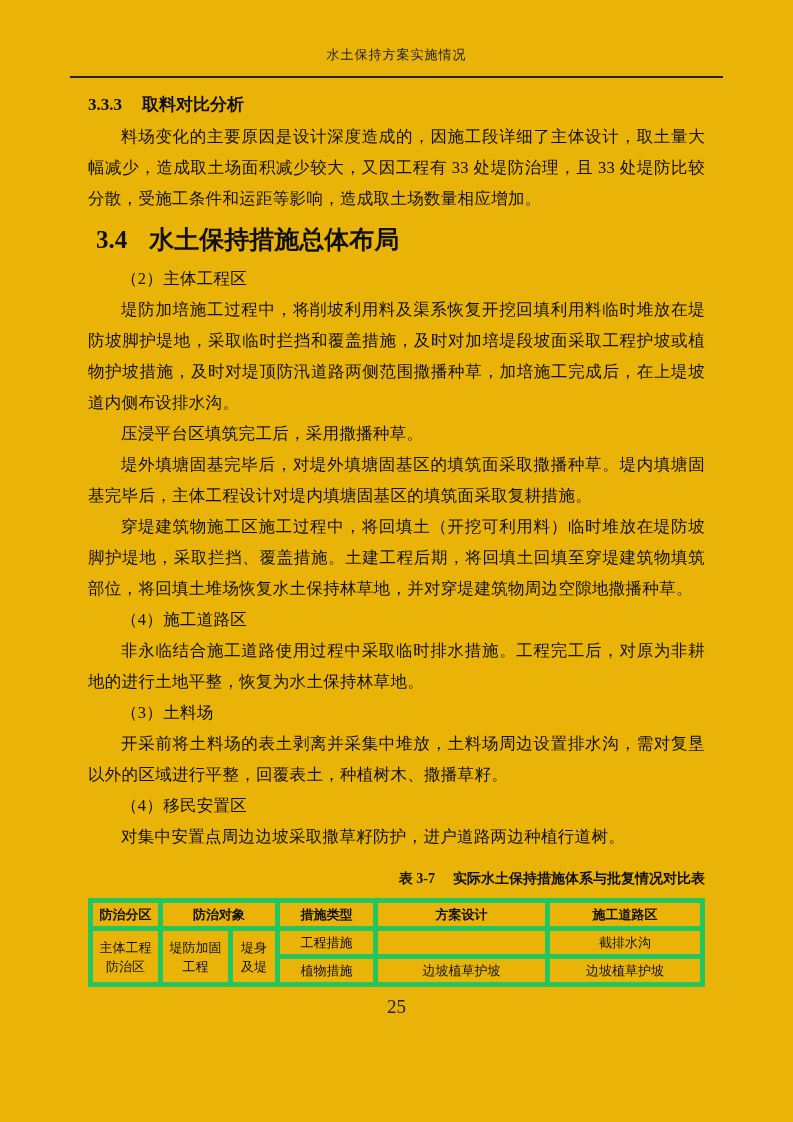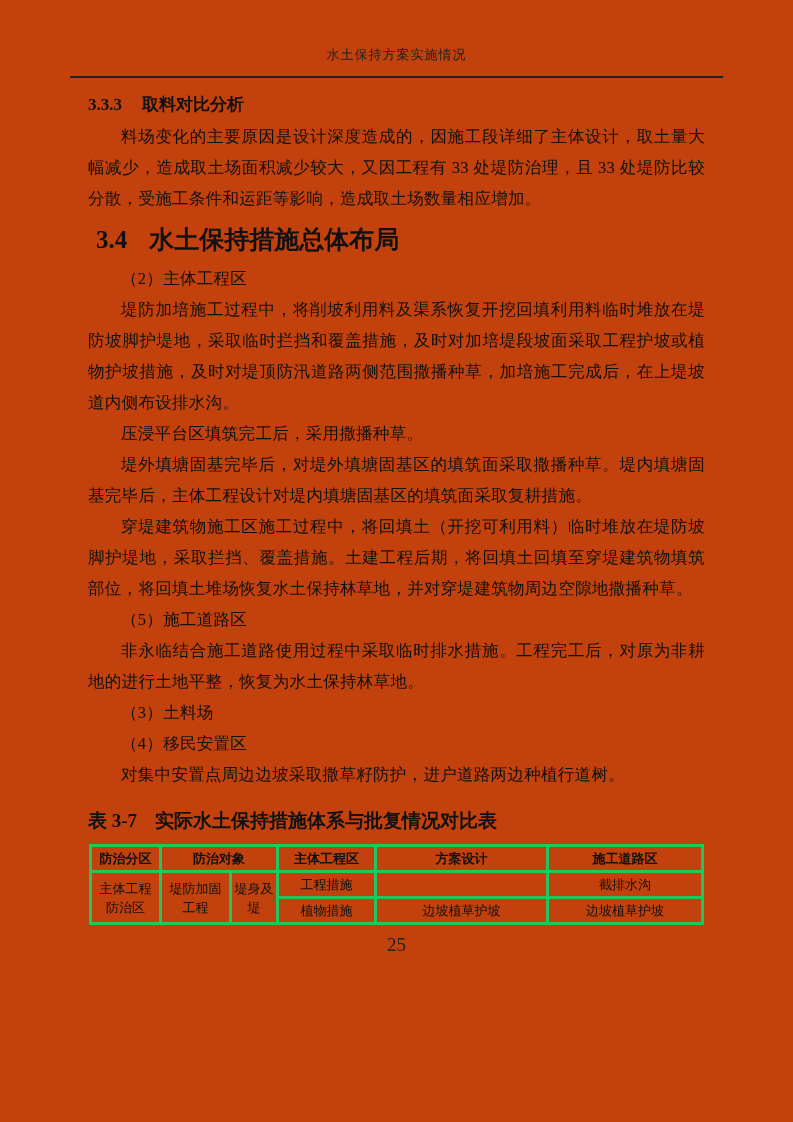--- a/index.html
+++ b/index.html
@@ -1,21 +1,21 @@
 <!DOCTYPE html>
 <html><head>
 <meta charset="utf-8">
 <style>
   * { margin: 0; padding: 0; box-sizing: border-box; }
   html, body { background: #e8e8e8; }
   .page {
     width: 793px;
     height: 1122px;
     margin: 0 auto;
-    background: #c2410c;
+    background: #eab308;
     position: relative;
     font-family: "Liberation Serif", "DejaVu Serif", serif;
     color: #111;
     overflow: hidden;
   }
   .running-header {
     padding-top: 46px;
     text-align: center;
     font-size: 13px;
     letter-spacing: 1px;
@@ -44,36 +44,36 @@
   .h2 .num { font-family: "Liberation Serif", serif; margin-right: 22px; }
   .body-p {
     font-size: 16.5px;
     line-height: 31px;
     text-align: justify;
     text-indent: 33px;
     letter-spacing: 0.3px;
   }
   .table-caption {
     margin: 18px 0 10px 0;
-    text-align: left;
-    font-size: 19px;
+    text-align: right;
+    font-size: 14px;
     font-weight: bold;
     font-family: "Liberation Sans", "DejaVu Sans", sans-serif;
   }
   .table-caption .cap-label { font-family: "Liberation Serif", serif; margin-right: 18px; }
   table.cmp {
     width: 612px;
     margin: 0 auto;
     border-collapse: collapse;
     table-layout: fixed;
     font-size: 13px;
     text-align: center;
   }
   table.cmp th, table.cmp td {
-    border: 3px solid #22c55e;
+    border: 5px solid #22c55e;
     padding: 2px 2px;
     line-height: 19px;
     vertical-align: middle;
     overflow: hidden;
   }
   table.cmp { border: 2px solid #222; }
   table.cmp th {
     font-weight: bold;
     font-family: "Liberation Sans", "DejaVu Sans", sans-serif;
     height: 26px;
@@ -104,44 +104,45 @@
 
     <div class="h2">
       <span class="num">3.4</span><span>水土保持措施总体布局</span>
     </div>
 
     <p class="body-p">（2）主体工程区</p>
     <p class="body-p">堤防加培施工过程中，将削坡利用料及渠系恢复开挖回填利用料临时堆放在堤防坡脚护堤地，采取临时拦挡和覆盖措施，及时对加培堤段坡面采取工程护坡或植物护坡措施，及时对堤顶防汛道路两侧范围撒播种草，加培施工完成后，在上堤坡道内侧布设排水沟。</p>
     <p class="body-p">压浸平台区填筑完工后，采用撒播种草。</p>
     <p class="body-p">堤外填塘固基完毕后，对堤外填塘固基区的填筑面采取撒播种草。堤内填塘固基完毕后，主体工程设计对堤内填塘固基区的填筑面采取复耕措施。</p>
     <p class="body-p">穿堤建筑物施工区施工过程中，将回填土（开挖可利用料）临时堆放在堤防坡脚护堤地，采取拦挡、覆盖措施。土建工程后期，将回填土回填至穿堤建筑物填筑部位，将回填土堆场恢复水土保持林草地，并对穿堤建筑物周边空隙地撒播种草。</p>
-    <p class="body-p">（5）施工道路区</p>
+    <p class="body-p">（4）施工道路区</p>
     <p class="body-p">非永临结合施工道路使用过程中采取临时排水措施。工程完工后，对原为非耕地的进行土地平整，恢复为水土保持林草地。</p>
     <p class="body-p">（3）土料场</p>
+    <p class="body-p">开采前将土料场的表土剥离并采集中堆放，土料场周边设置排水沟，需对复垦以外的区域进行平整，回覆表土，种植树木、撒播草籽。</p>
     <p class="body-p">（4）移民安置区</p>
     <p class="body-p">对集中安置点周边边坡采取撒草籽防护，进户道路两边种植行道树。</p>
 
     <div class="table-caption">
       <span class="cap-label">表 3-7</span><span>实际水土保持措施体系与批复情况对比表</span>
     </div>
 
     <table class="cmp">
       <colgroup>
         <col style="width:70px">
         <col style="width:70px">
         <col style="width:47px">
         <col style="width:98px">
         <col style="width:172px">
         <col style="width:155px">
       </colgroup>
       <thead>
         <tr>
           <th>防治分区</th>
           <th colspan="2">防治对象</th>
-          <th>主体工程区</th>
+          <th>措施类型</th>
           <th>方案设计</th>
           <th>施工道路区</th>
         </tr>
       </thead>
       <tbody>
         <tr>
           <td rowspan="2">主体工程防治区</td>
           <td rowspan="2">堤防加固工程</td>
           <td rowspan="2">堤身及堤</td>
           <td>工程措施</td>

